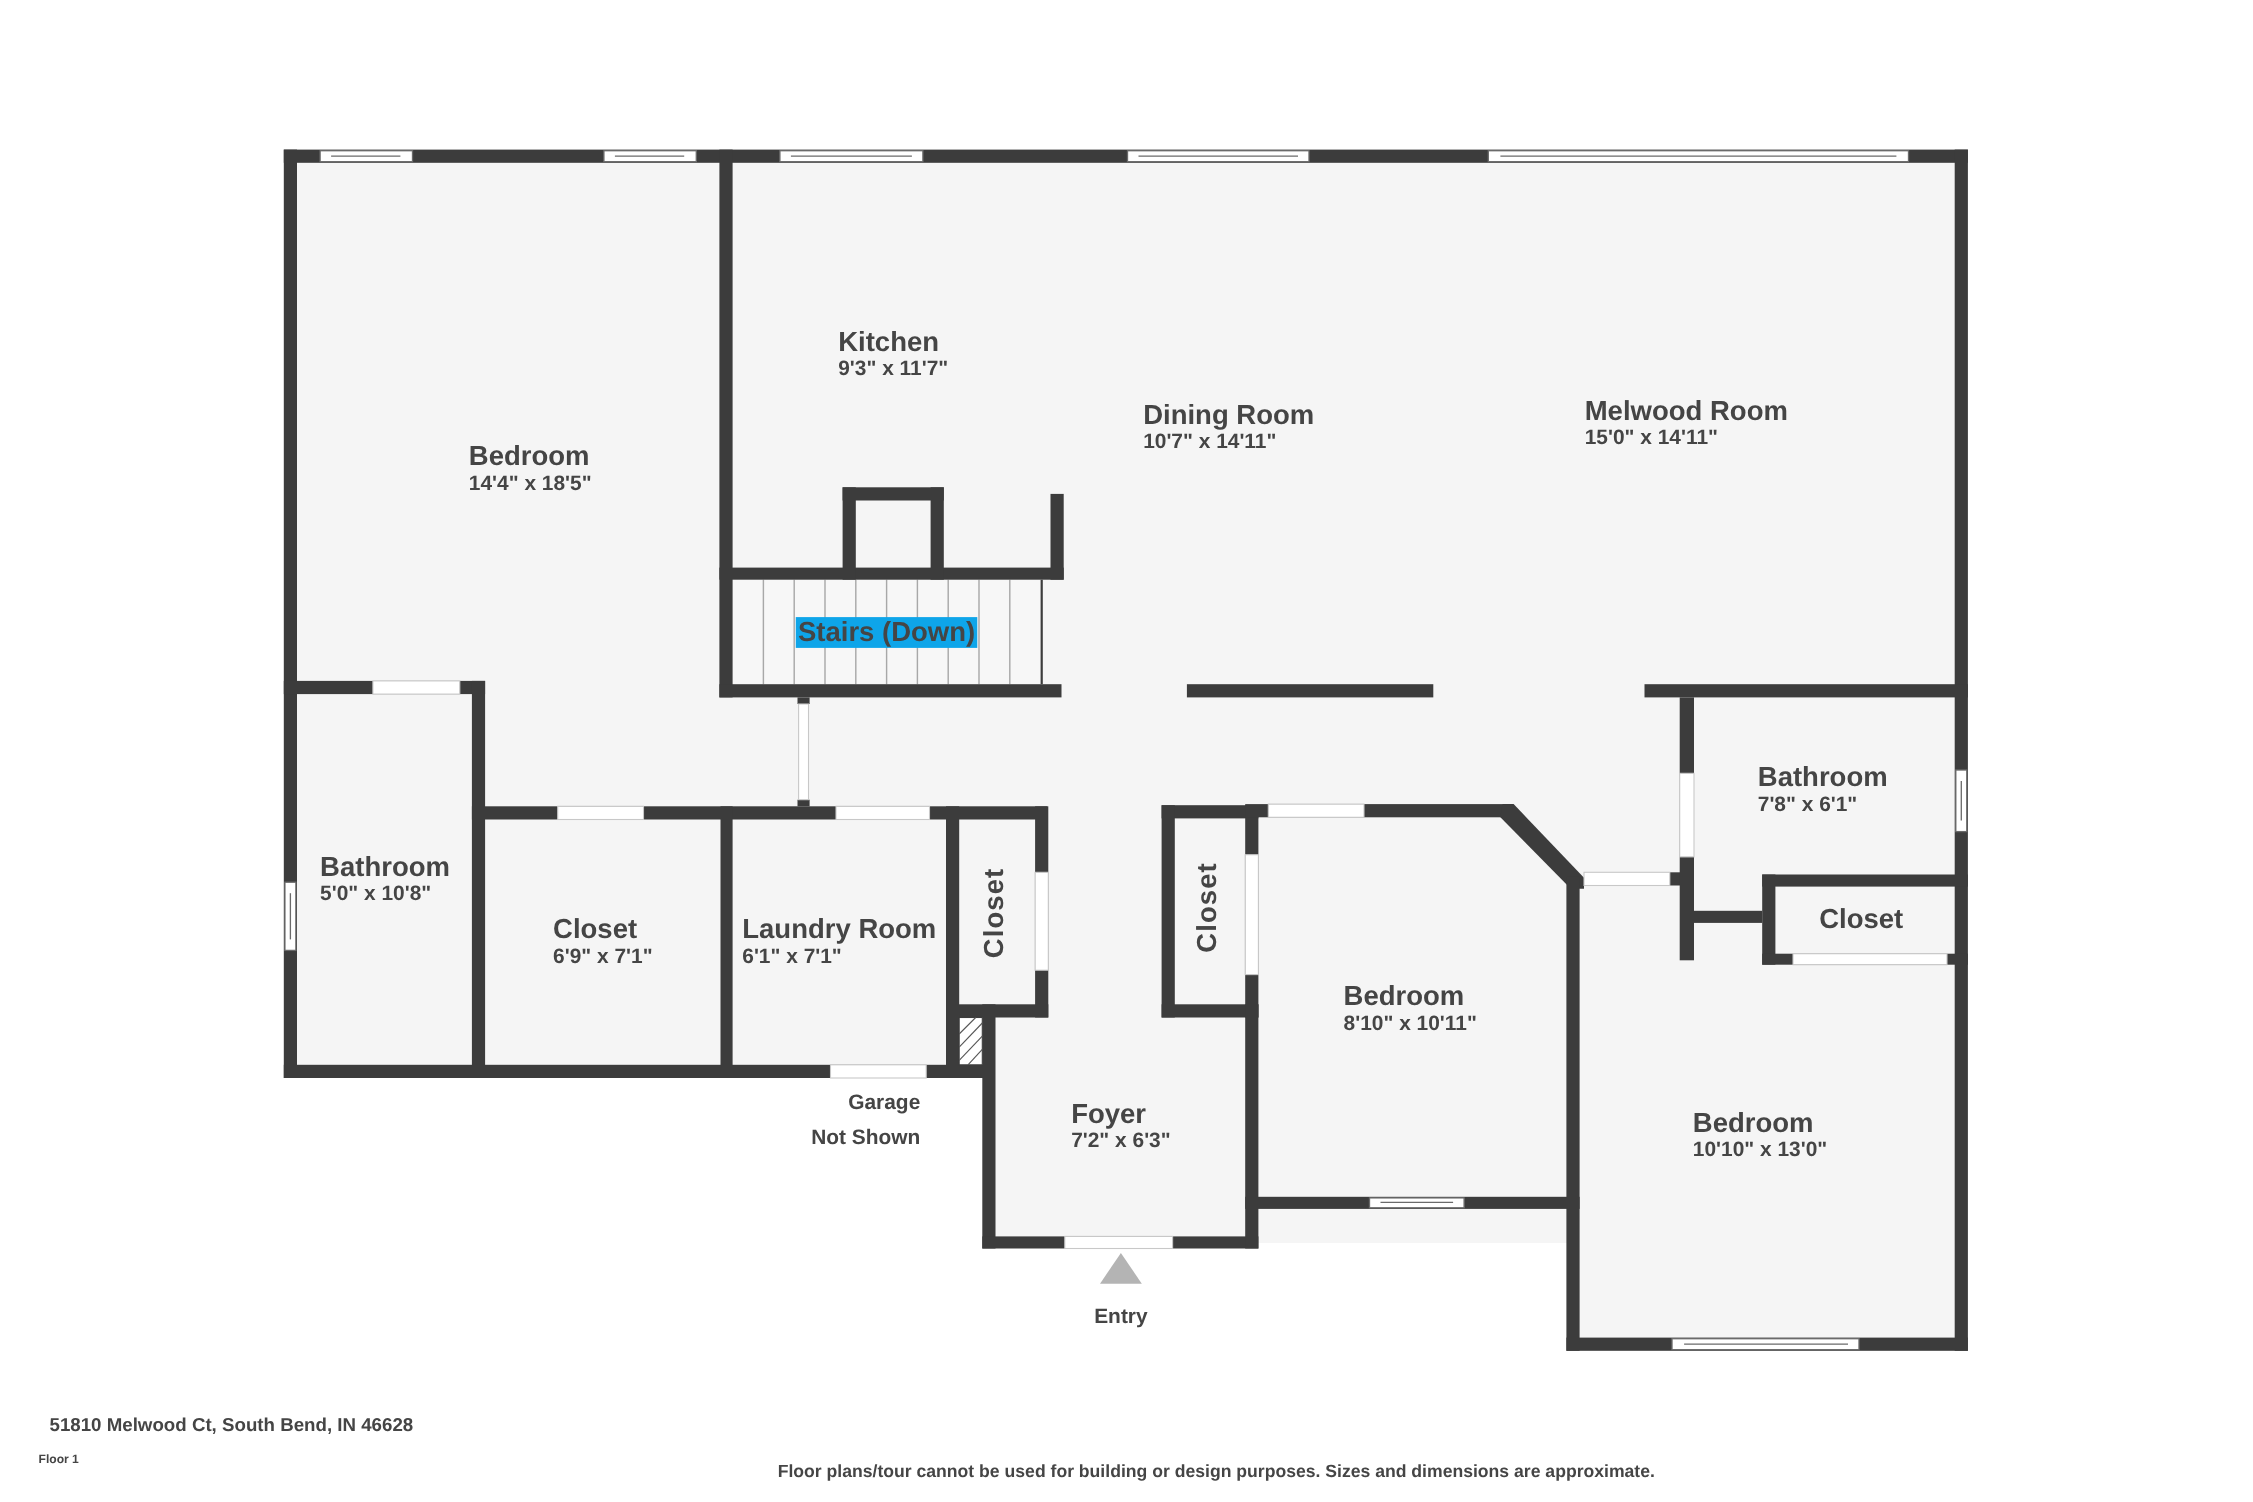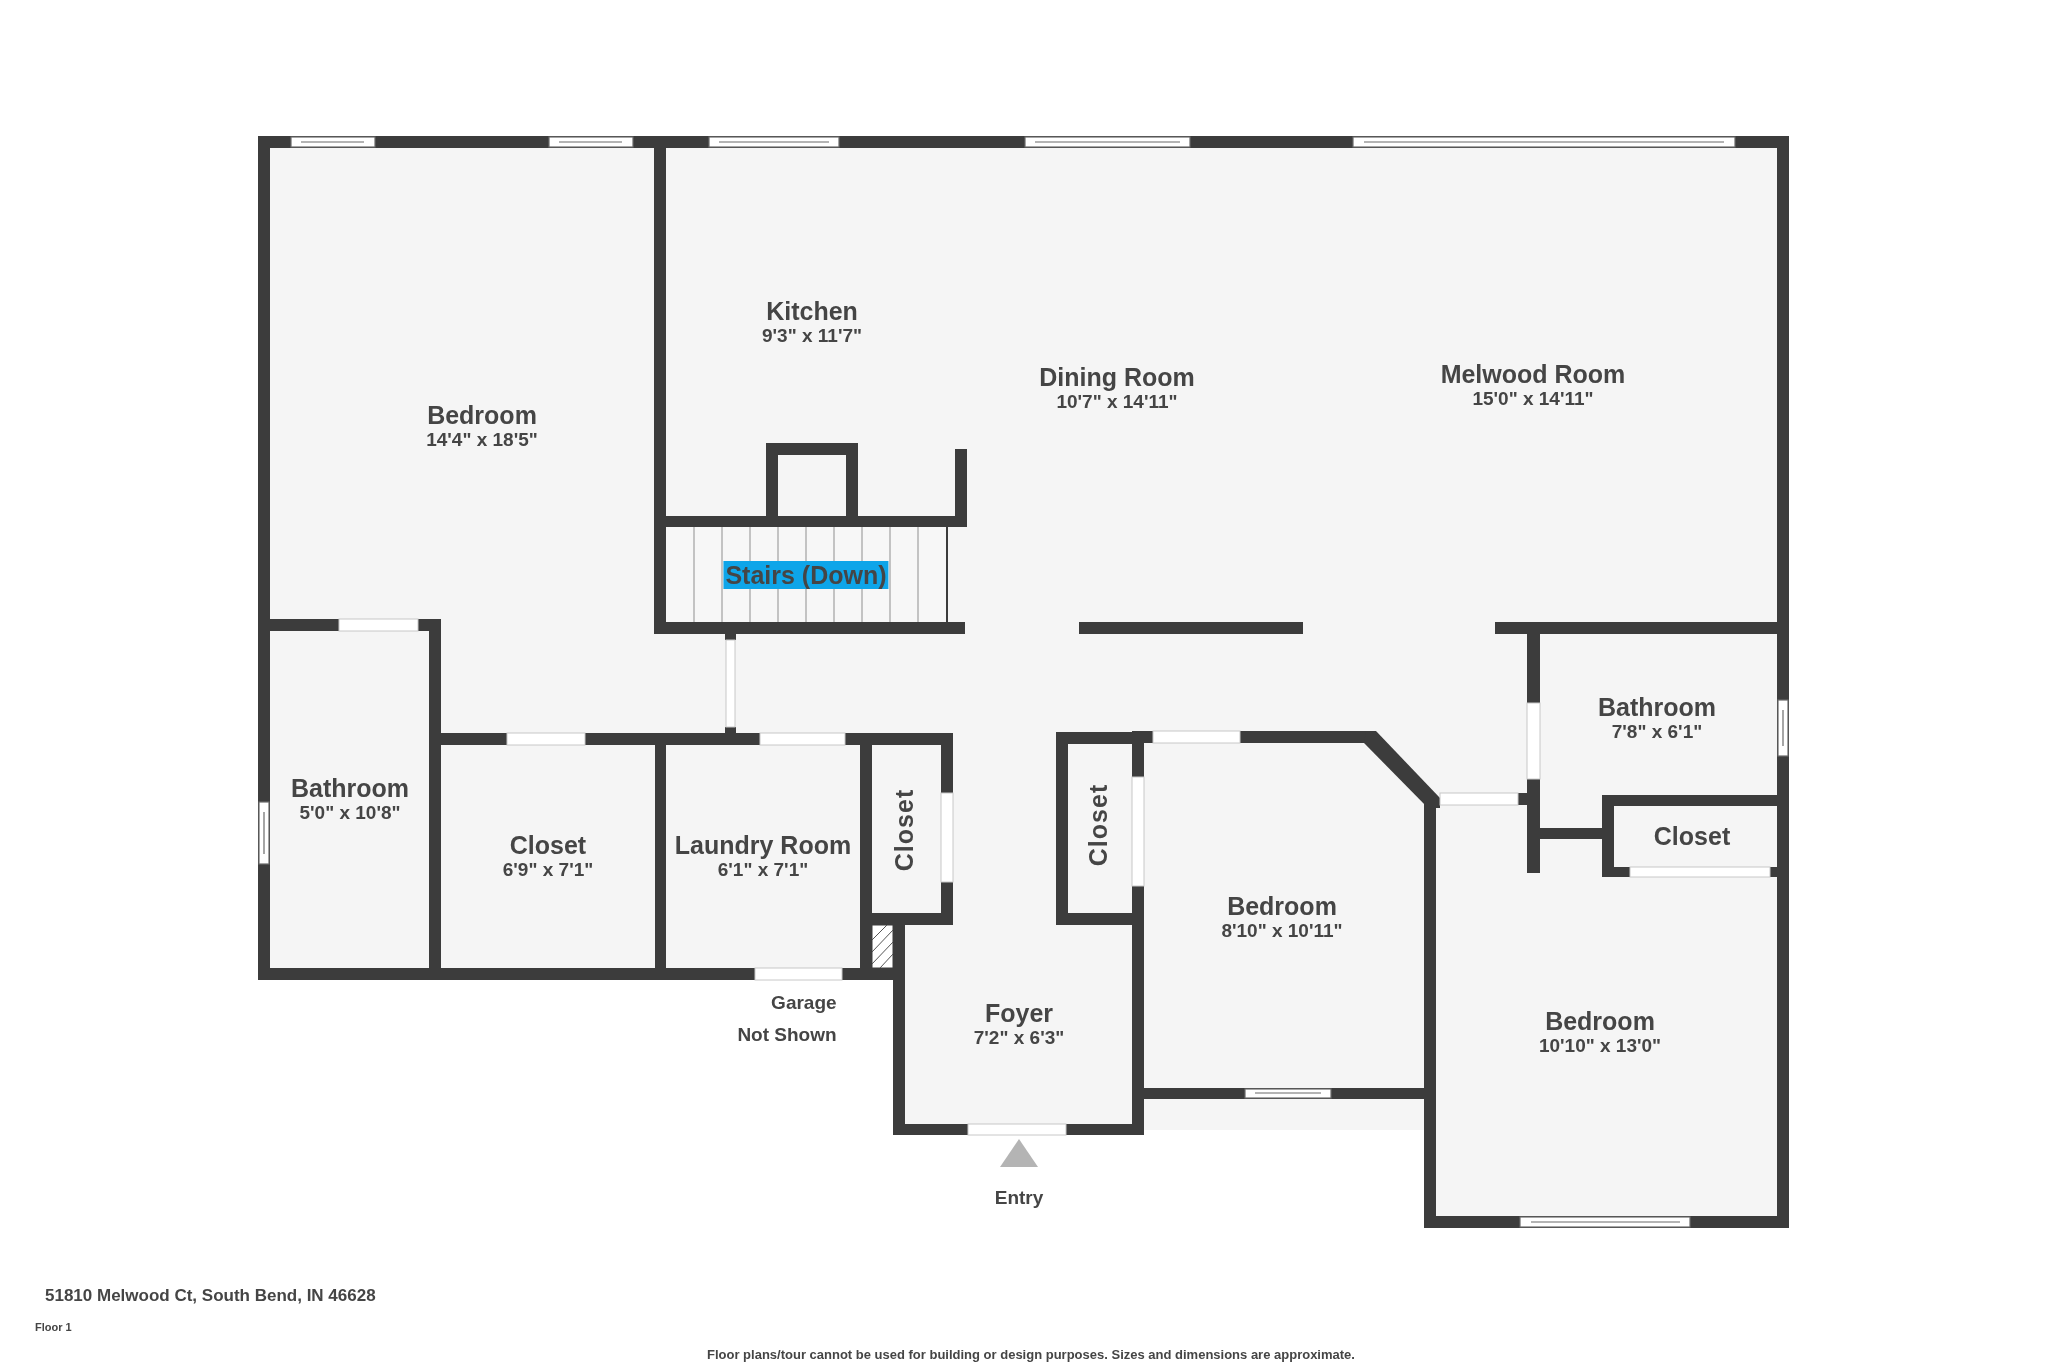--- a/index.html
+++ b/index.html
@@ -4,21 +4,21 @@
 <style>
   html,body{margin:0;padding:0;background:#ffffff;}
   #canvas{position:relative;width:2048px;height:1365px;background:#ffffff;overflow:hidden;font-family:"Liberation Sans","DejaVu Sans",sans-serif;color:#454545;}
   svg.plan{position:absolute;left:0;top:0;}
   .wall{fill:#3c3c3c;}
   .floor{fill:#f5f5f5;}
   .door{fill:#ffffff;stroke:#c8c8c8;stroke-width:1;}
   .win{fill:#ffffff;stroke:#6a6a6a;stroke-width:1.2;}
   .winline{stroke:#6a6a6a;stroke-width:1.2;}
   .tread{stroke:#a8a8a8;stroke-width:1.3;}
-  .lbl{position:absolute;transform:translate(-50%,-50%);text-align:center;white-space:nowrap;}
+  .lbl{position:absolute;transform:translate(-50%,-50%);white-space:nowrap;}
   .name{font-weight:bold;font-size:25px;line-height:28px;color:#454545;}
   .dim{font-weight:bold;font-size:19px;line-height:22px;color:#454545;}
   .vert{position:absolute;transform:translate(-50%,-50%) rotate(-90deg);font-weight:bold;font-size:25px;white-space:nowrap;color:#454545;letter-spacing:1px;}
   .note{position:absolute;font-weight:bold;font-size:19px;line-height:32px;text-align:right;transform:translate(-50%,-50%);white-space:nowrap;color:#454545;}
   .footer{position:absolute;font-weight:bold;color:#454545;white-space:nowrap;}
 </style>
 </head>
 <body>
 
 <div id="canvas">
@@ -220,14 +220,14 @@
   </div>
 
   <div class="note" style="left:787px;top:1019px;">
     <div>Garage</div>
     <div>Not Shown</div>
   </div>
   <div class="note" style="left:1019px;top:1198px;">Entry</div>
 
   <div class="footer" style="left:45px;top:1286px;font-size:17px;">51810 Melwood Ct, South Bend, IN 46628</div>
   <div class="footer" style="left:35px;top:1321px;font-size:11px;">Floor 1</div>
-  <div class="footer" style="left:707px;top:1330px;font-size:13px;margin-top:17px;">Floor plans/tour cannot be used for building or design purposes. Sizes and dimensions are approximate.</div>
+  <div class="footer" style="left:707px;top:1330px;font-size:16px;">Floor plans/tour cannot be used for building or design purposes. Sizes and dimensions are approximate.</div>
 </div>
 
 </body></html>

